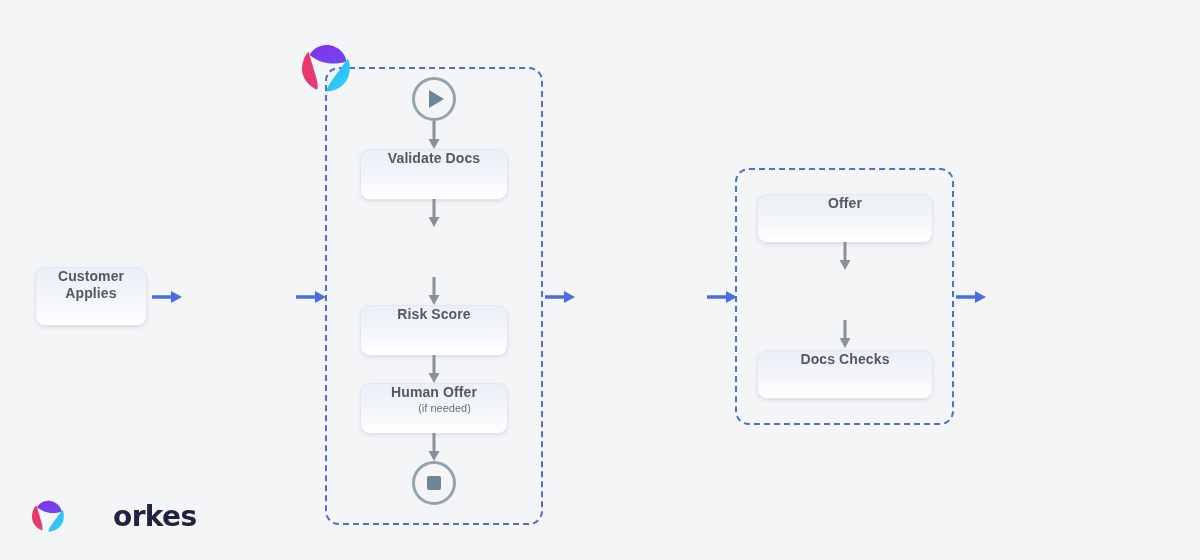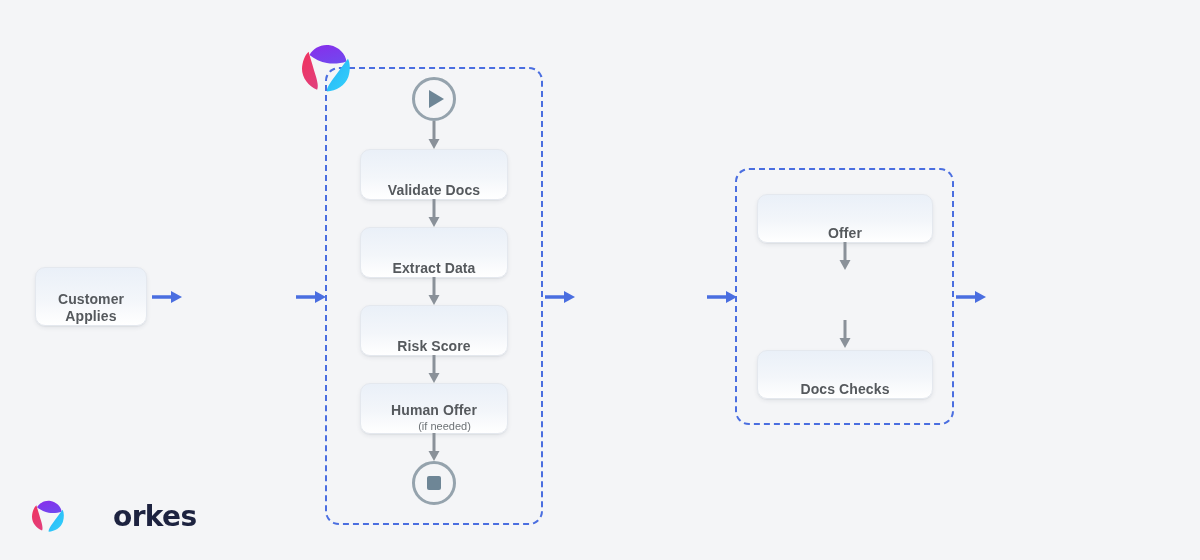--- a/index.html
+++ b/index.html
@@ -19,21 +19,21 @@
     height: 560px;
   }
 
   
   .node {
     position: absolute;
     box-sizing: border-box;
     display: flex;
     flex-direction: column;
     align-items: center;
-    justify-content: flex-end;
+    justify-content: flex-start;
     background: linear-gradient(180deg, #eaf0f8 0%, #f3f6fa 55%, #ffffff 100%);
     border: 1px solid #e4e8ee;
     border-radius: 10px;
     box-shadow: 0 2px 4px rgba(40,55,80,0.08), 0 1px 1px rgba(40,55,80,0.05);
     color: #5a5f63;
     text-align: center;
     line-height: 1.22;
   }
   .node .lbl {
     font-size: 14px;
@@ -188,23 +188,20 @@
     <span class="lbl">Validate Docs</span>
   </div>
 
   <div class="varrow" style="left:427px; top:199px; width:14px; height:29px;">
     <svg width="14" height="29" viewBox="0 0 14 29" xmlns="http://www.w3.org/2000/svg">
       <line x1="7" y1="0" x2="7" y2="20" stroke="#8a9199" stroke-width="3"></line>
       <polygon points="1.5,18 12.5,18 7,28" fill="#8a9199"></polygon>
     </svg>
   </div>
 
-  <div class="node" style="left:360px; top:227px; width:148px; height:51px;">
-    <span class="lbl">Extract Data</span>
-  </div>
 
   <div class="varrow" style="left:427px; top:277px; width:14px; height:29px;">
     <svg width="14" height="29" viewBox="0 0 14 29" xmlns="http://www.w3.org/2000/svg">
       <line x1="7" y1="0" x2="7" y2="20" stroke="#8a9199" stroke-width="3"></line>
       <polygon points="1.5,18 12.5,18 7,28" fill="#8a9199"></polygon>
     </svg>
   </div>
 
   <div class="node" style="left:360px; top:305px; width:148px; height:51px;">
     <span class="lbl">Risk Score</span>

